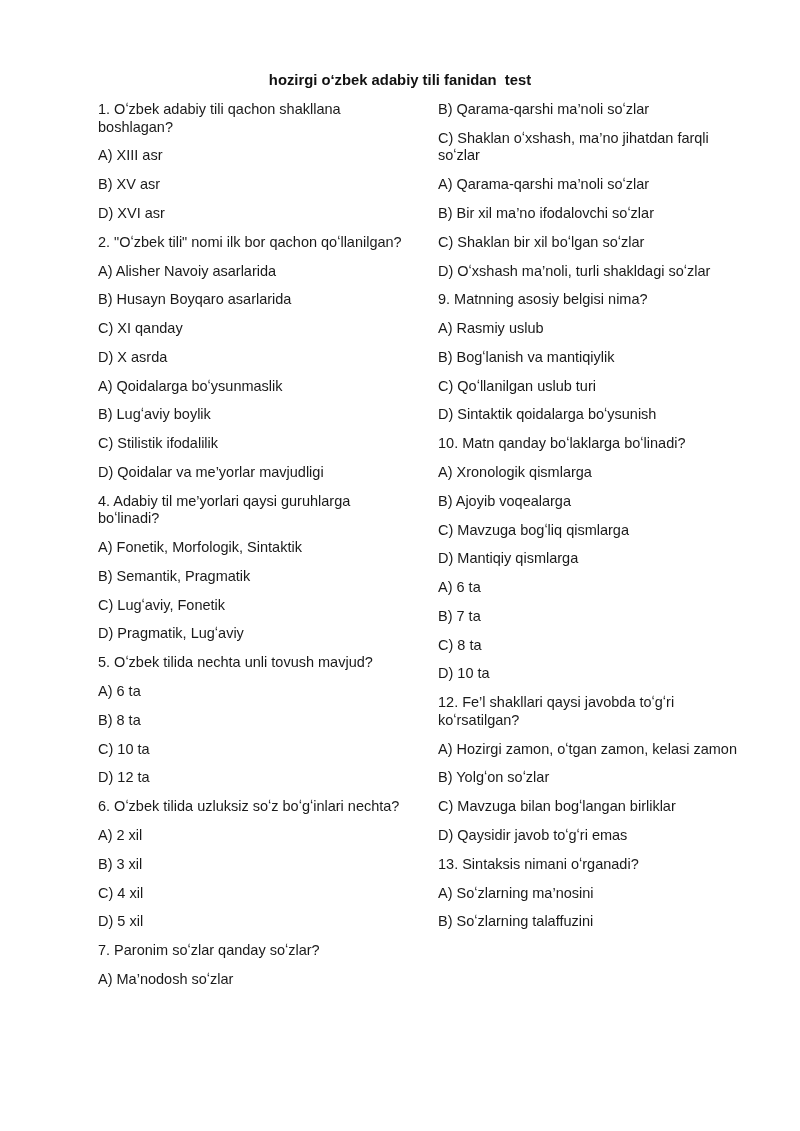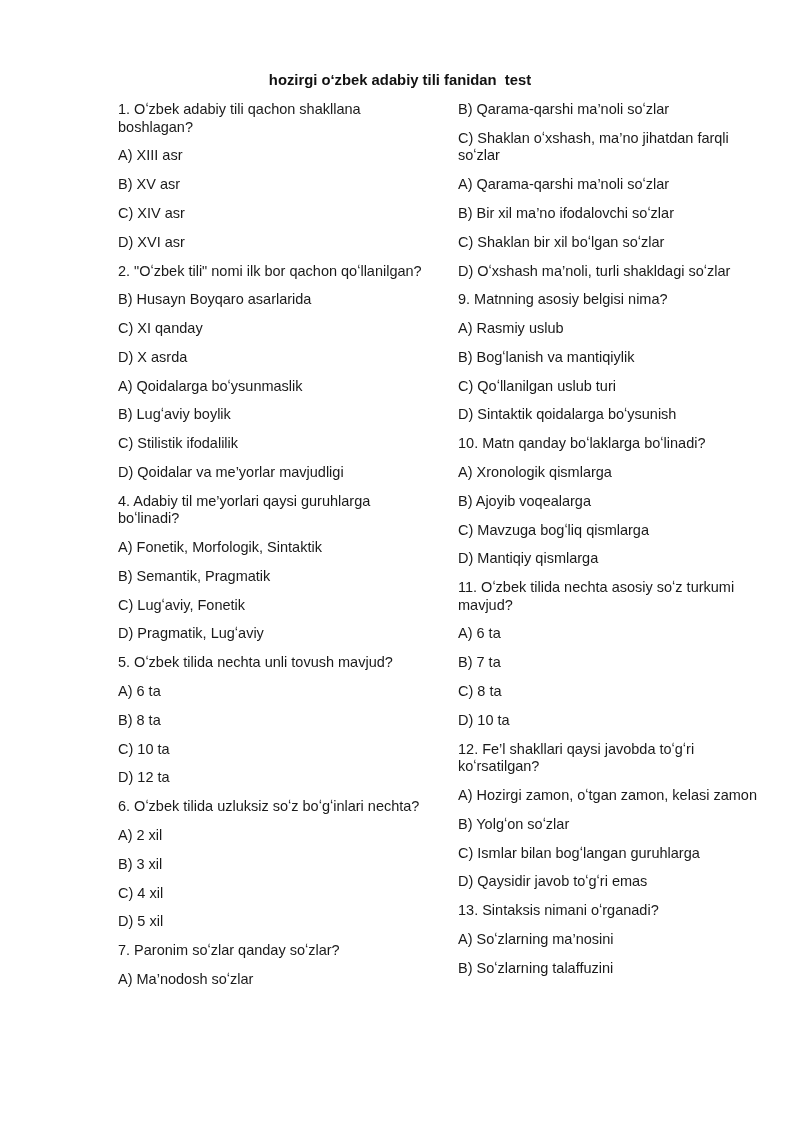--- a/index.html
+++ b/index.html
@@ -25,21 +25,21 @@
     text-align: center;
     font-size: 14.8px;
     font-weight: bold;
     line-height: 19px;
     color: #111111;
     white-space: pre-wrap;
   }
   .columns {
     position: absolute;
     top: 101px;
-    left: 118px;
+    left: 98px;
     width: 645px;
     display: flex;
     align-items: flex-start;
   }
   .col {
     box-sizing: border-box;
   }
   .col-left  { width: 340px; flex: 0 0 340px; }
   .col-right { width: 305px; flex: 1 1 auto; }
   .col p {
@@ -55,23 +55,23 @@
 
 <div class="page">
   <h1 class="title">hozirgi oʻzbek adabiy tili fanidan  test</h1>
 
   <div class="columns">
     <div class="col col-left" id="col-left">
         <p>1. Oʻzbek adabiy tili qachon shakllana
 boshlagan?</p>
         <p>A) XIII asr</p>
         <p>B) XV asr</p>
-        <p>C) XIV asr</p>
         <p>D) XVI asr</p>
         <p>2. "Oʻzbek tili" nomi ilk bor qachon qoʻllanilgan?</p>
+        <p>A) Alisher Navoiy asarlarida</p>
         <p>B) Husayn Boyqaro asarlarida</p>
         <p>C) XI qanday</p>
         <p>D) X asrda</p>
         <p>A) Qoidalarga boʻysunmaslik</p>
         <p>B) Lugʻaviy boylik</p>
         <p>C) Stilistik ifodalilik</p>
         <p>D) Qoidalar va me’yorlar mavjudligi</p>
         <p>4. Adabiy til me’yorlari qaysi guruhlarga
 boʻlinadi?</p>
         <p>A) Fonetik, Morfologik, Sintaktik</p>
@@ -102,30 +102,28 @@
         <p>9. Matnning asosiy belgisi nima?</p>
         <p>A) Rasmiy uslub</p>
         <p>B) Bogʻlanish va mantiqiylik</p>
         <p>C) Qoʻllanilgan uslub turi</p>
         <p>D) Sintaktik qoidalarga boʻysunish</p>
         <p>10. Matn qanday boʻlaklarga boʻlinadi?</p>
         <p>A) Xronologik qismlarga</p>
         <p>B) Ajoyib voqealarga</p>
         <p>C) Mavzuga bogʻliq qismlarga</p>
         <p>D) Mantiqiy qismlarga</p>
-        <p>11. Oʻzbek tilida nechta asosiy soʻz turkumi
-mavjud?</p>
         <p>A) 6 ta</p>
         <p>B) 7 ta</p>
         <p>C) 8 ta</p>
         <p>D) 10 ta</p>
         <p>12. Fe’l shakllari qaysi javobda toʻgʻri
 koʻrsatilgan?</p>
         <p>A) Hozirgi zamon, oʻtgan zamon, kelasi zamon</p>
         <p>B) Yolgʻon soʻzlar</p>
-        <p>C) Ismlar bilan bogʻlangan guruhlarga</p>
+        <p>C) Mavzuga bilan bogʻlangan birliklar</p>
         <p>D) Qaysidir javob toʻgʻri emas</p>
         <p>13. Sintaksis nimani oʻrganadi?</p>
         <p>A) Soʻzlarning ma’nosini</p>
         <p>B) Soʻzlarning talaffuzini</p>
       </div>
   </div>
 </div>
 
 </body></html>

